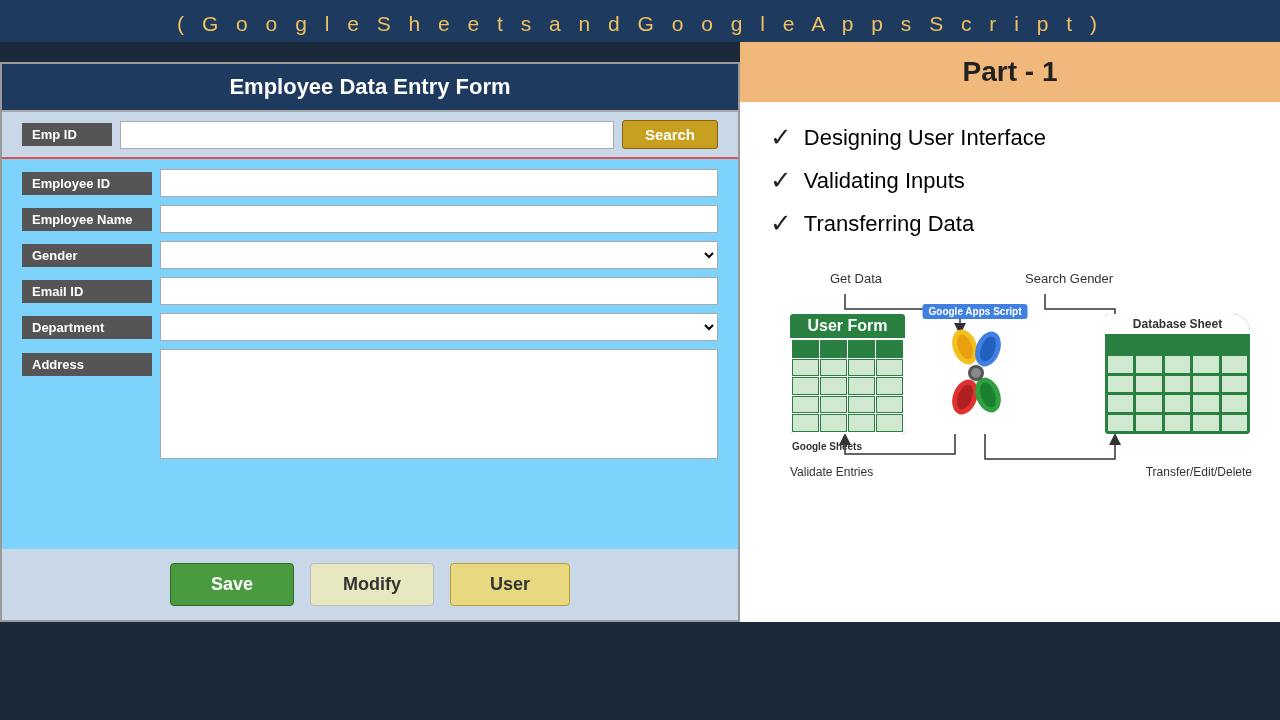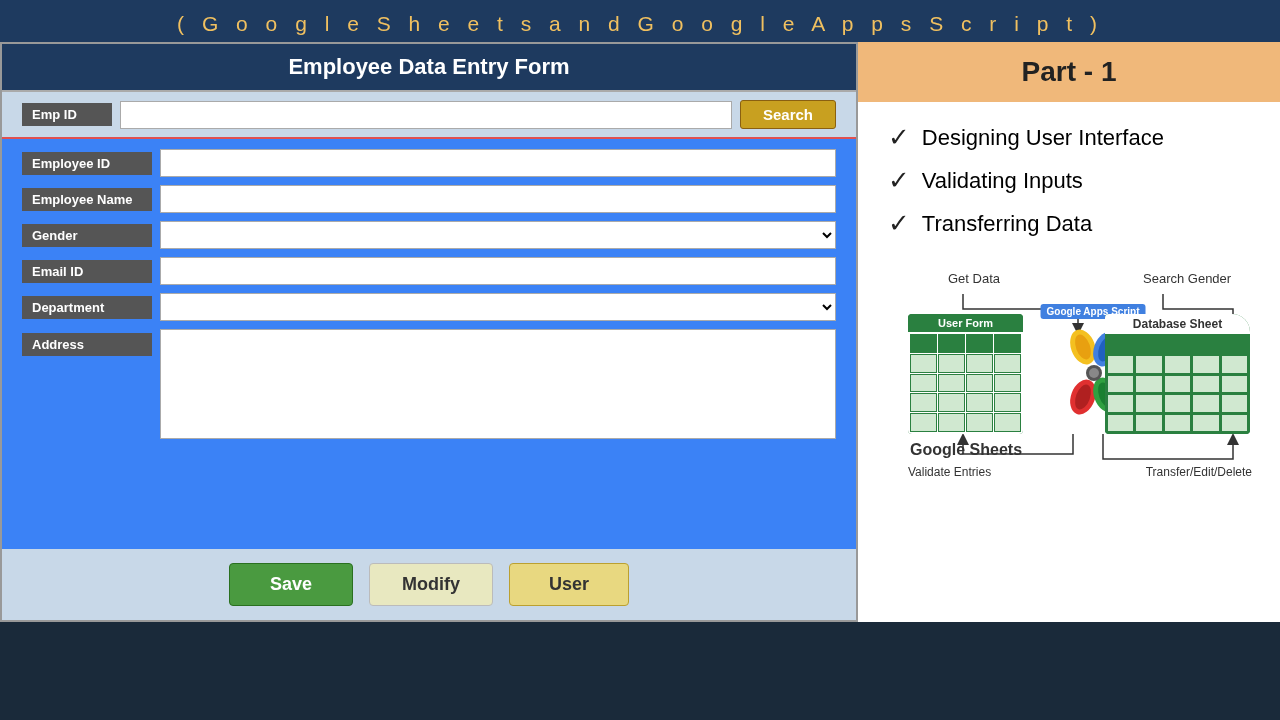--- a/index.html
+++ b/index.html
@@ -32,25 +32,26 @@
 
     
     .main-layout {
       display: flex;
       width: 1280px;
       height: 580px;
     }
 
     
     .left-panel {
-      width: 858px;
-      background: #3b82f6;
+      width: 740px;
+      background: #7dd3fc;
       border: 2px solid #999;
       display: flex;
       flex-direction: column;
+      margin-top: 20px;
     }
 
     .form-title-bar {
       background: #1e3a5f;
       color: white;
       text-align: center;
       font-size: 22px;
       font-weight: bold;
       padding: 10px;
       border-bottom: 2px solid #aaa;
@@ -335,21 +336,21 @@
 
           <path d="M 225 165 L 225 190 L 355 190 L 355 170" stroke="#333" stroke-width="1.5" fill="none" marker-end="url(#arr)"></path>
           <defs>
             <marker id="arr" markerWidth="8" markerHeight="8" refX="4" refY="4" orient="auto">
               <path d="M0,0 L8,4 L0,8 Z" fill="#333"></path>
             </marker>
           </defs>
         </svg>
 
         <div style="position:absolute;left:30px;top:45px;width:115px;height:120px;background:#2a8040;border-radius:4px;overflow:hidden;display:flex;flex-direction:column;">
-          <div style="background:#2a8040;color:white;font-size:11px;font-weight:bold;padding:3px;text-align:center;">User Form</div>
+          <div style="background:#2a8040;color:white;font-size:16px;font-weight:bold;padding:3px;text-align:center;">User Form</div>
           <div style="flex:1;background:white;display:grid;grid-template-columns:repeat(4,1fr);grid-template-rows:repeat(5,1fr);gap:1px;padding:2px;">
             <div style="background:#2a8040;"></div>
               <div style="background:#2a8040;"></div>
               <div style="background:#2a8040;"></div>
               <div style="background:#2a8040;"></div>
             <div style="background:#d0e8d0;border:0.5px solid #2a8040;"></div>
               <div style="background:#d0e8d0;border:0.5px solid #2a8040;"></div>
               <div style="background:#d0e8d0;border:0.5px solid #2a8040;"></div>
               <div style="background:#d0e8d0;border:0.5px solid #2a8040;"></div>
             <div style="background:#d0e8d0;border:0.5px solid #2a8040;"></div>
@@ -359,21 +360,21 @@
             <div style="background:#d0e8d0;border:0.5px solid #2a8040;"></div>
               <div style="background:#d0e8d0;border:0.5px solid #2a8040;"></div>
               <div style="background:#d0e8d0;border:0.5px solid #2a8040;"></div>
               <div style="background:#d0e8d0;border:0.5px solid #2a8040;"></div>
             <div style="background:#d0e8d0;border:0.5px solid #2a8040;"></div>
               <div style="background:#d0e8d0;border:0.5px solid #2a8040;"></div>
               <div style="background:#d0e8d0;border:0.5px solid #2a8040;"></div>
               <div style="background:#d0e8d0;border:0.5px solid #2a8040;"></div>
           </div>
         </div>
-        <div style="position:absolute;left:32px;top:172px;font-size:16px;color:#333;font-weight:bold;white-space:nowrap;">Google Sheets</div>
+        <div style="position:absolute;left:32px;top:172px;font-size:10px;color:#333;font-weight:bold;white-space:nowrap;">Google Sheets</div>
 
         <div style="position:absolute;left:155px;top:45px;width:120px;height:120px;display:flex;flex-direction:column;align-items:center;justify-content:center;">
           <div style="position:absolute;top:-10px;left:50%;transform:translateX(-50%);background:#4080e0;color:white;font-size:10px;font-weight:bold;padding:2px 6px;border-radius:3px;white-space:nowrap;">Google Apps Script</div>
 
           <svg width="90" height="90" viewBox="0 0 90 90">
 
             <ellipse cx="35" cy="18" rx="12" ry="18" fill="#f4c020" transform="rotate(-20,35,18)"></ellipse>
             <ellipse cx="35" cy="18" rx="7" ry="13" fill="#e8a010" transform="rotate(-20,35,18)"></ellipse>
 
             <ellipse cx="58" cy="20" rx="12" ry="18" fill="#4080e0" transform="rotate(20,58,20)"></ellipse>

